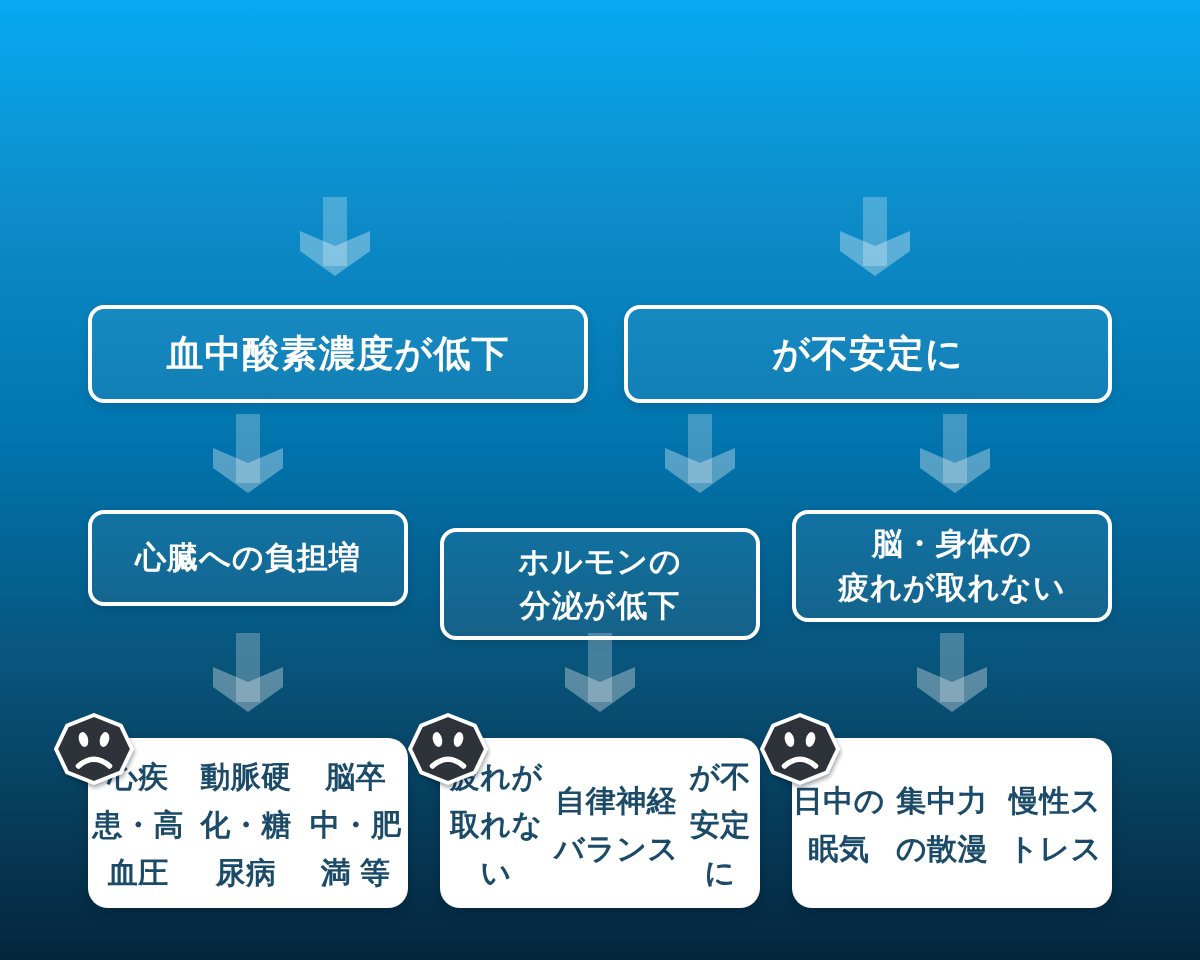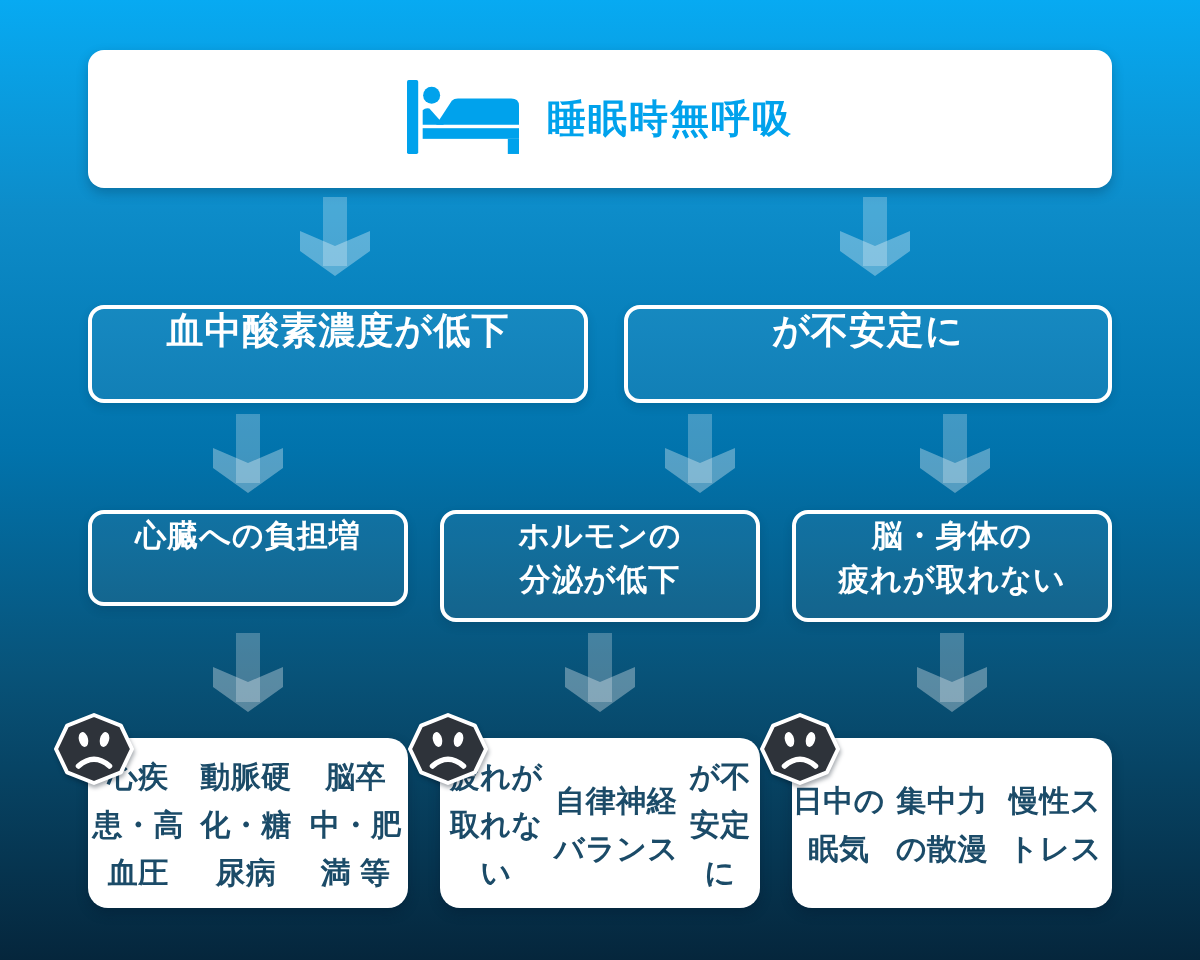--- a/index.html
+++ b/index.html
@@ -19,28 +19,28 @@
   }
   .top-title{
     color:#00A2EC;font-size:39px;font-weight:bold;letter-spacing:2px;
   }
   
   .bnode{
     position:absolute;
     border:4px solid #fff;border-radius:16px;
     background:rgba(255,255,255,0.06);
     box-shadow:0 4px 10px rgba(0,25,45,.15);
-    display:flex;flex-direction:column;align-items:center;
+    display:flex;flex-direction:column;align-items:center;justify-content:center;
     color:#fff;font-weight:bold;text-align:center;
     box-sizing:border-box;
   }
   .cause-0{left:88px;top:305px;width:500px;height:98px;font-size:37px;}
   .cause-1{left:624px;top:305px;width:488px;height:98px;font-size:37px;}
   .effect-0{left:88px;top:510px;width:320px;height:96px;font-size:31px;}
-  .effect-1{left:440px;top:510px;width:320px;height:112px;font-size:31px;}
+  .effect-1{left:440px;top:528px;width:320px;height:112px;font-size:31px;}
   .effect-2{left:792px;top:510px;width:320px;height:112px;font-size:31px;}
   .bnode .line{line-height:44px;letter-spacing:1px;}
   .bnode .line:empty{display:none;}
   
   .onode{
     position:absolute;top:738px;width:320px;height:170px;
     background:#fff;border-radius:20px;
     box-shadow:0 5px 12px rgba(0,20,40,.3);
     display:flex;flex-direction:row;align-items:center;justify-content:center;
     color:#1B4B68;font-weight:bold;text-align:center;font-size:30px;
@@ -65,35 +65,20 @@
        filter:drop-shadow(1px 3px 2px rgba(0,15,30,.35));}
   .i-0{left:52px;}
   .i-1{left:406px;}
   .i-2{left:758px;}
 </style>
 </head>
 <body>
 
 <div class="canvas">
 
-  <div class="top-node">
-    <span>
-      <svg width="112" height="74" viewBox="0 0 100 66" xmlns="http://www.w3.org/2000/svg">
-        <g fill="#00A2EC">
-          <rect x="0" y="0" width="10" height="66" rx="1.5"></rect>
-          <circle cx="22" cy="13.5" r="7.6"></circle>
-          <path d="M14 27 L14 40 L33 40 L20 25.5 Q16.5 24.5 14 27 Z"></path>
-          <path d="M26 40 L40 18.5 Q42 16.5 45.5 16.5 L93 16.5 Q100 16.5 100 23 L100 40 Z"></path>
-          <rect x="14" y="43" width="86" height="9.5"></rect>
-          <rect x="90" y="52.5" width="10" height="13.5"></rect>
-        </g>
-      </svg>
-    </span>
-    <span class="top-title">睡眠時無呼吸</span>
-  </div>
 
   <div class="arrow a-t1">
   <svg width="74" height="80" viewBox="0 0 74 80" xmlns="http://www.w3.org/2000/svg">
     <rect x="25" y="0" width="24" height="69" fill="#ffffff" fill-opacity="0.25"></rect>
     <polygon points="2,34 37,49 72,34 72,54 37,79 2,54" fill="#ffffff" fill-opacity="0.33"></polygon>
   </svg>
 </div>
   <div class="arrow a-t2">
   <svg width="74" height="80" viewBox="0 0 74 80" xmlns="http://www.w3.org/2000/svg">
     <rect x="25" y="0" width="24" height="69" fill="#ffffff" fill-opacity="0.25"></rect>

